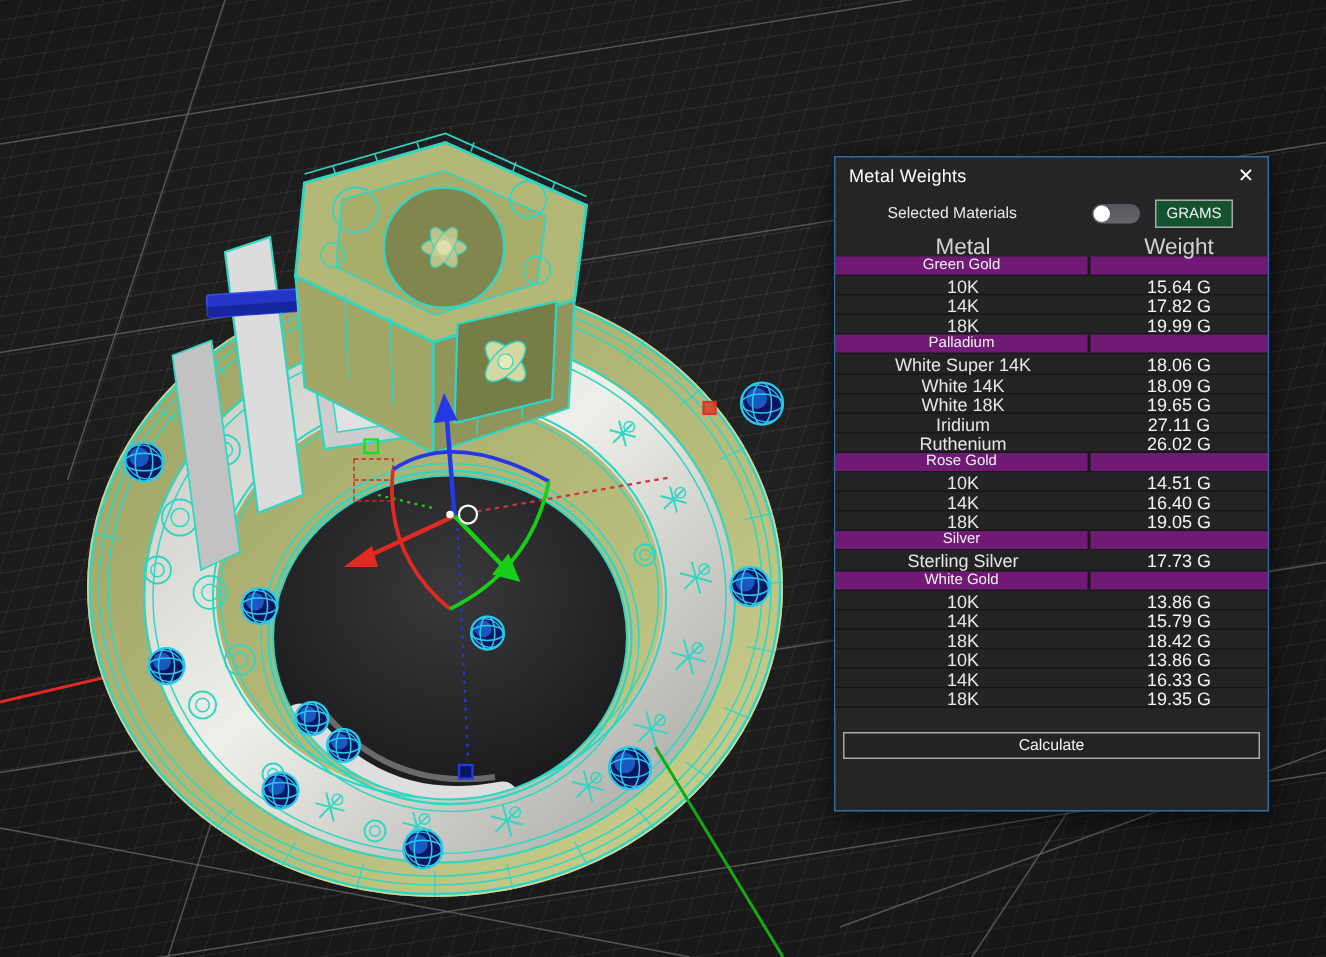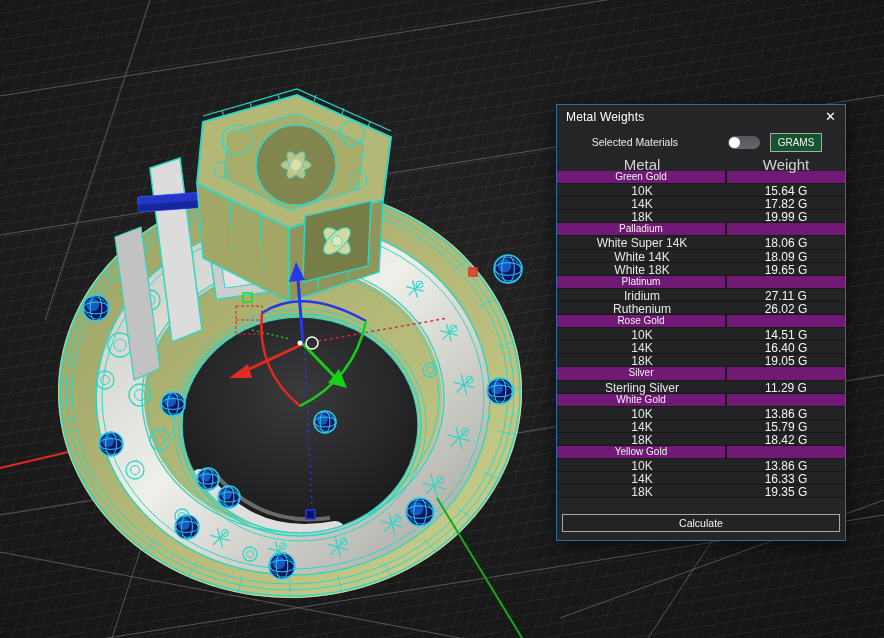--- a/index.html
+++ b/index.html
@@ -383,24 +383,20 @@
           <span class="cell-weight">18.06 G</span>
         </div>
         <div class="data-row">
           <span class="cell-metal">White 14K</span>
           <span class="cell-weight">18.09 G</span>
         </div>
         <div class="data-row">
           <span class="cell-metal">White 18K</span>
           <span class="cell-weight">19.65 G</span>
         </div>
-        <div class="cat-row">
-          <span class="cat-cell">Platinum</span>
-          <span></span>
-        </div>
         <div class="data-row">
           <span class="cell-metal">Iridium</span>
           <span class="cell-weight">27.11 G</span>
         </div>
         <div class="data-row">
           <span class="cell-metal">Ruthenium</span>
           <span class="cell-weight">26.02 G</span>
         </div>
         <div class="cat-row">
           <span class="cat-cell">Rose Gold</span>
@@ -417,41 +413,37 @@
         <div class="data-row">
           <span class="cell-metal">18K</span>
           <span class="cell-weight">19.05 G</span>
         </div>
         <div class="cat-row">
           <span class="cat-cell">Silver</span>
           <span></span>
         </div>
         <div class="data-row">
           <span class="cell-metal">Sterling Silver</span>
-          <span class="cell-weight">11.29 G</span>
+          <span class="cell-weight">17.73 G</span>
         </div>
         <div class="cat-row">
           <span class="cat-cell">White Gold</span>
           <span></span>
         </div>
         <div class="data-row">
           <span class="cell-metal">10K</span>
           <span class="cell-weight">13.86 G</span>
         </div>
         <div class="data-row">
           <span class="cell-metal">14K</span>
           <span class="cell-weight">15.79 G</span>
         </div>
         <div class="data-row">
           <span class="cell-metal">18K</span>
           <span class="cell-weight">18.42 G</span>
-        </div>
-        <div class="cat-row">
-          <span class="cat-cell">Yellow Gold</span>
-          <span></span>
         </div>
         <div class="data-row">
           <span class="cell-metal">10K</span>
           <span class="cell-weight">13.86 G</span>
         </div>
         <div class="data-row">
           <span class="cell-metal">14K</span>
           <span class="cell-weight">16.33 G</span>
         </div>
         <div class="data-row">

